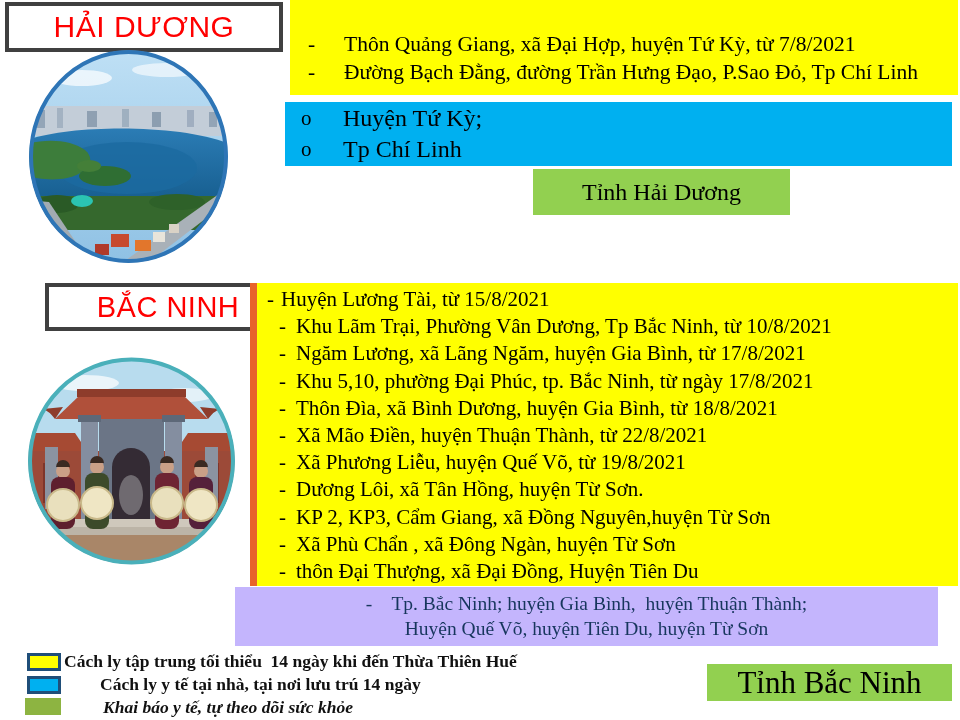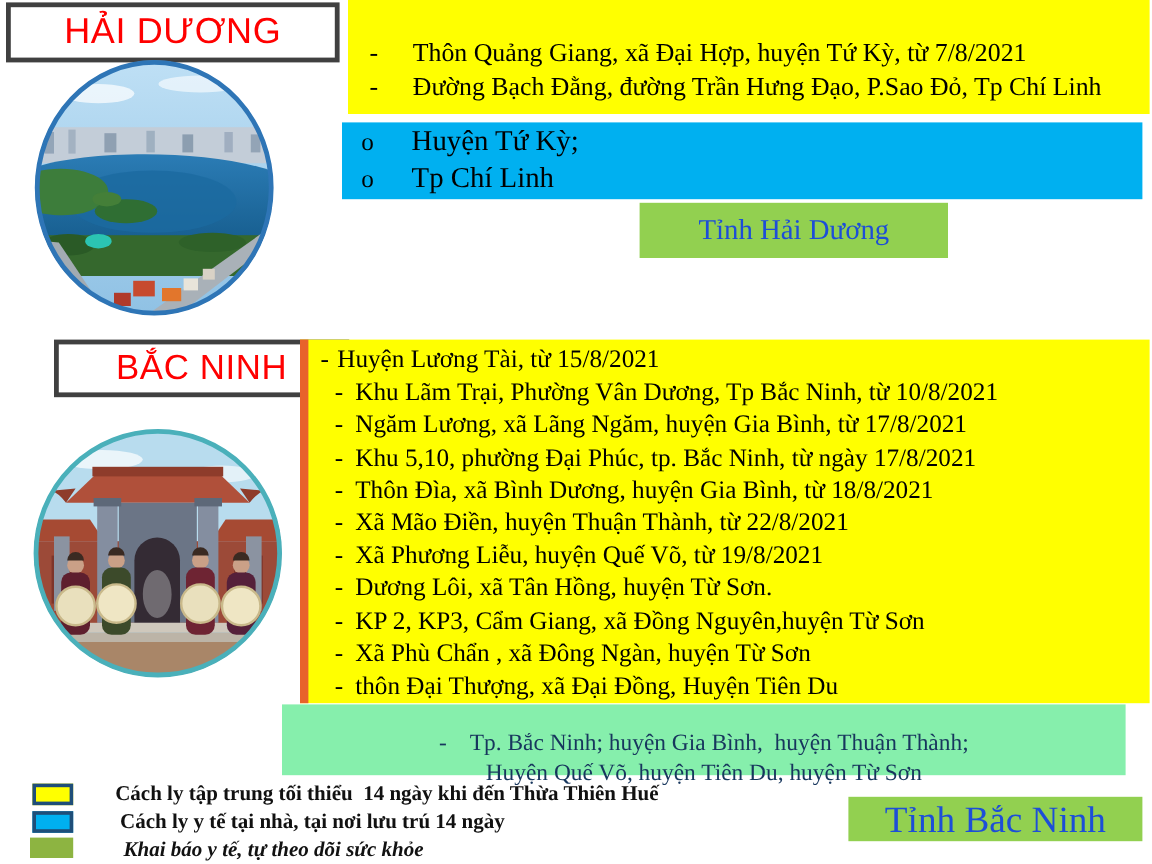--- a/index.html
+++ b/index.html
@@ -28,36 +28,36 @@
     border-left:7px solid #E8632B;box-sizing:border-box;padding-top:3px;}
   .bn-yellow .row{display:flex;font-size:21px;line-height:27.2px;}
   .bn-yellow .row .dash{flex:none;width:9px;margin-left:22px;margin-right:8px;}
   .bn-yellow .row.flush .dash{margin-left:10px;margin-right:5px;}
 
   
   .hd-blue{left:285px;top:102px;width:667px;height:64px;background:#00B0F0;box-sizing:border-box;padding-top:1px;}
   .hd-blue .row{display:flex;font-size:24px;line-height:31px;padding-left:16px;}
   .hd-blue .obullet{width:42px;flex:none;font-size:21px;}
 
-  .bn-blue{left:235px;top:587px;width:703px;height:59px;background:#86efac;color:#17365D;
-    box-sizing:border-box;padding-top:20px;text-align:center;font-size:19.5px;line-height:25px;}
+  .bn-blue{left:235px;top:587px;width:703px;height:59px;background:#c4b5fd;color:#17365D;
+    box-sizing:border-box;padding-top:4px;text-align:center;font-size:19.5px;line-height:25px;}
   .bn-blue .cline{white-space:pre-wrap;}
 
   
-  .green-label{position:absolute;background:#92D050;display:flex;align-items:center;justify-content:center;color:#1d4ed8;}
+  .green-label{position:absolute;background:#92D050;display:flex;align-items:center;justify-content:center;color:#000000;}
   .hd-green{left:533px;top:169px;width:257px;height:46px;font-size:24px;}
   .bn-green{left:707px;top:664px;width:245px;height:37px;font-size:31px;}
 
   
   .legend-swatch{position:absolute;box-sizing:border-box;}
   .sw-yellow{left:27px;top:653px;width:34px;height:18px;background:#FFFF00;border:3px solid #1F4E79;}
   .sw-blue{left:27px;top:676px;width:34px;height:18px;background:#00B0F0;border:3px solid #1F4E79;}
   .sw-green{left:25px;top:698px;width:36px;height:17px;background:#8DB441;}
   .legend-text{position:absolute;font-weight:bold;font-size:17.5px;line-height:22px;color:#111;white-space:pre;}
-  .lt1{left:96px;top:650px;}
+  .lt1{left:64px;top:650px;}
   .lt2{left:100px;top:673px;}
   .lt3{left:103px;top:696px;font-style:italic;}
 
   
   .photo{position:absolute;}
   .hd-photo{left:27px;top:48px;}
   .bn-photo{left:25px;top:355px;}
 </style>
 </head>
 <body>

